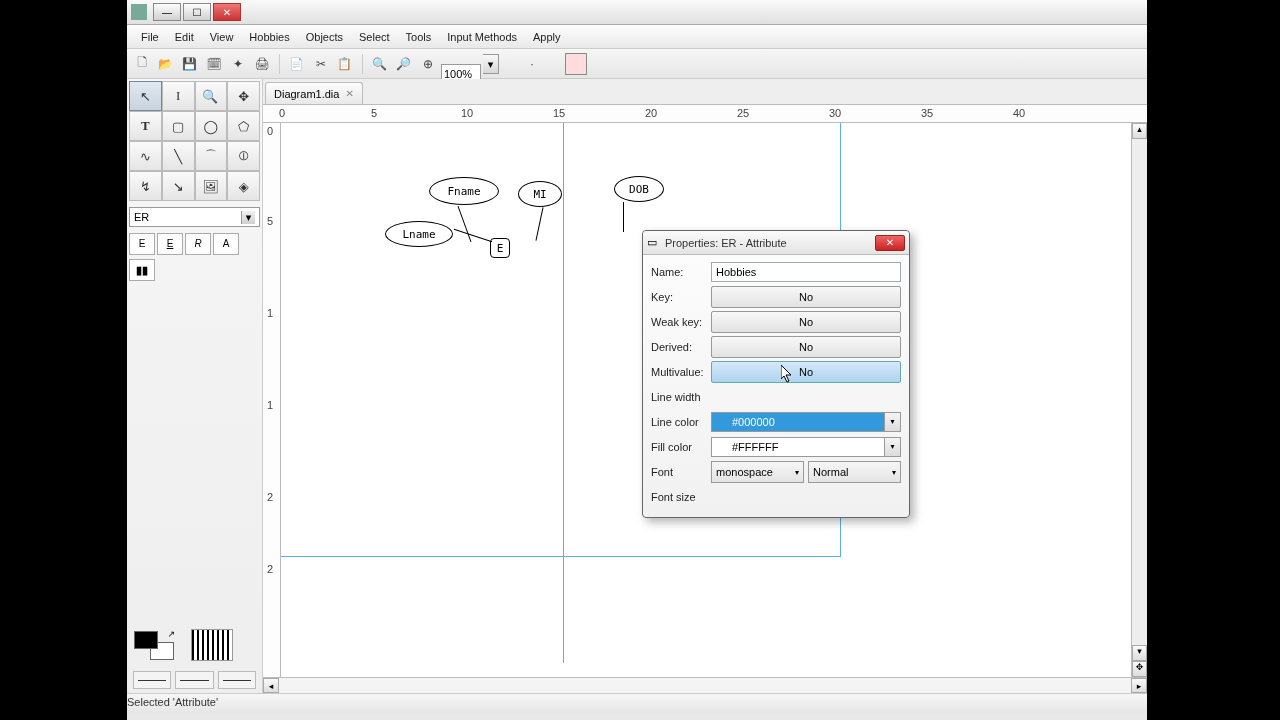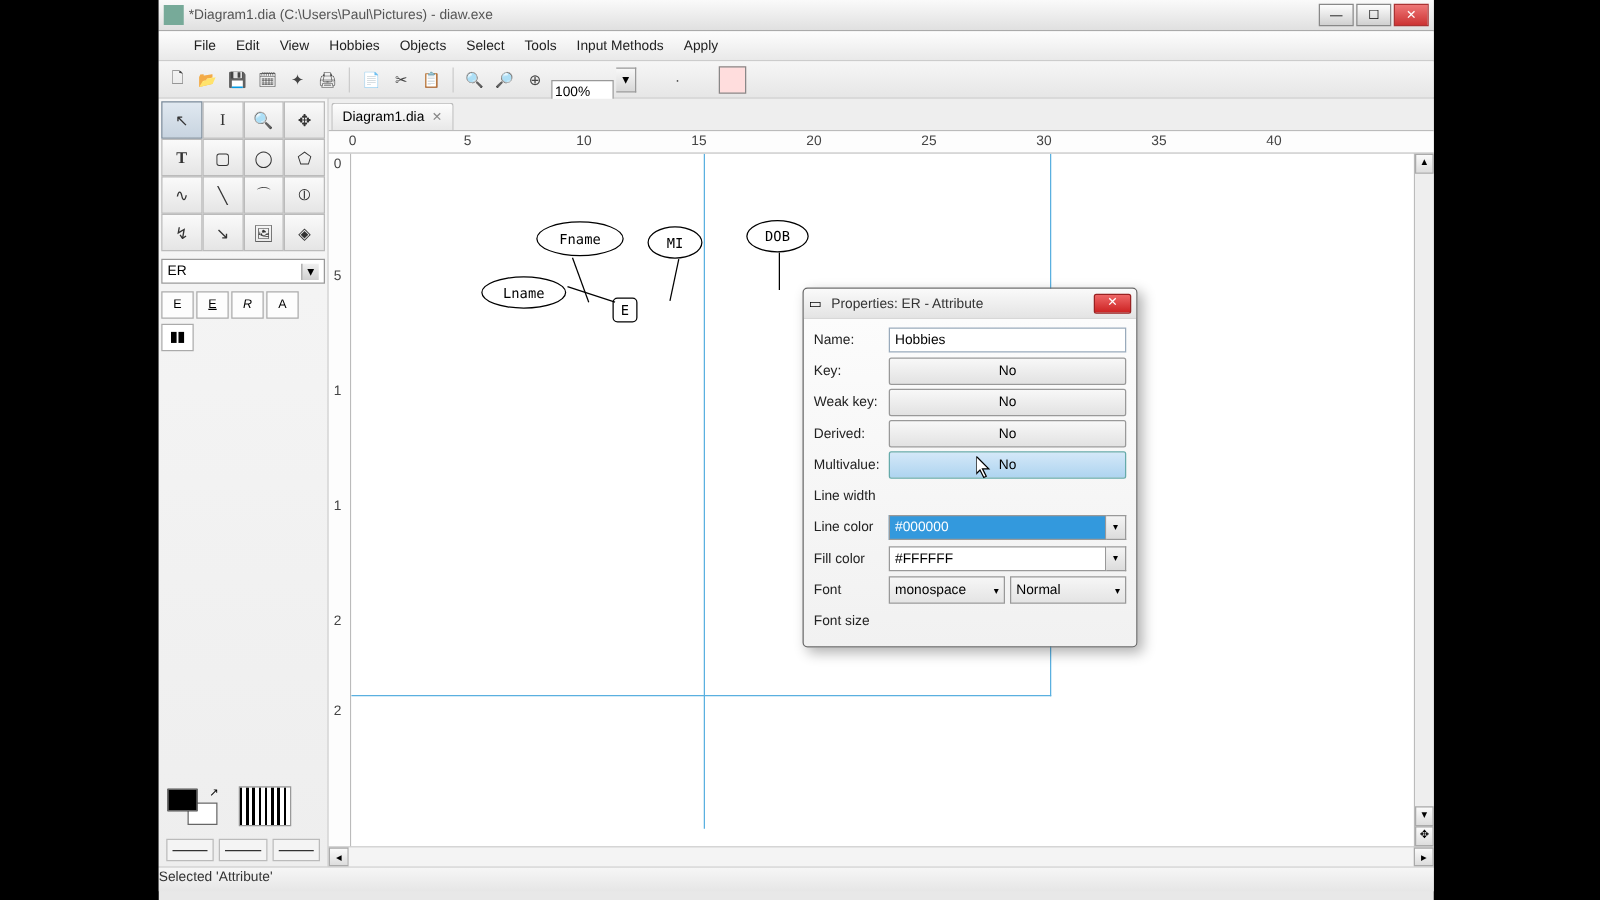--- a/index.html
+++ b/index.html
@@ -3,26 +3,26 @@
 <meta charset="utf-8">
 <style>
 * { box-sizing: border-box; margin: 0; padding: 0; font-family: "Segoe UI", Tahoma, sans-serif; font-size: 11px; }
 body { background: #000; width: 1280px; height: 720px; overflow: hidden; }
 .screen { position: absolute; left: 127px; top: 0; width: 1020px; height: 720px; background: #e8e8e8; }
 .titlebar { height: 25px; background: linear-gradient(#fafafa, #e0e0e0); display: flex; align-items: center; padding: 0 4px; border-bottom: 1px solid #aaa; }
 .titlebar .dia-icon { width: 16px; height: 16px; background: #7a9; margin-right: 4px; }
 .titlebar .title { flex: 1; color: #555; }
 .titlebar .wbtn { width: 28px; height: 18px; background: linear-gradient(#fdfdfd,#d0d0d0); border: 1px solid #888; margin-left: 2px; display: flex; align-items: center; justify-content: center; font-size: 10px; }
 .titlebar .wbtn.close { background: linear-gradient(#e77,#c33); color: #fff; border-color: #a33; }
-.menubar { height: 24px; background: linear-gradient(#fdfdfd,#e9e9e9); display: flex; align-items: center; padding: 0 20px; border-bottom: 1px solid #ccc; }
+.menubar { height: 24px; background: linear-gradient(#fdfdfd,#e9e9e9); display: flex; align-items: center; padding: 0 6px; border-bottom: 1px solid #ccc; }
 .menubar span { padding: 3px 8px; color: #222; }
 .toolbar { height: 30px; background: linear-gradient(#f6f6f6,#e6e6e6); display: flex; align-items: center; padding: 0 4px; border-bottom: 1px solid #ccc; gap: 2px; }
 .tbtn { width: 22px; height: 22px; border: 1px solid transparent; display: flex; align-items: center; justify-content: center; font-size: 12px; color: #444; }
 .tsep { width: 1px; height: 20px; background: #ccc; margin: 0 4px; }
-.zoom { width: 50px; height: 20px; border: 1px solid #999; background: #fff; font-size: 11px; padding: 0 2px; display: flex; align-items: center; margin-top: 21px; }
+.zoom { width: 40px; height: 20px; border: 1px solid #999; background: #fff; font-size: 11px; padding: 0 2px; display: flex; align-items: center; margin-top: 21px; }
 .zoom-dd { width: 16px; height: 20px; border: 1px solid #999; background: linear-gradient(#f8f8f8,#d8d8d8); border-left: none; text-align: center; line-height: 18px; }
 .snap { width: 22px; height: 22px; border: 1px solid #888; background: #fdd; margin-left: 20px; }
 .main { display: flex; height: 614px; }
 .sidebar { width: 136px; background: linear-gradient(#f6f6f6,#eee); border-right: 1px solid #ccc; display: flex; flex-direction: column; }
 .toolgrid { display: grid; grid-template-columns: repeat(4, 1fr); gap: 0; padding: 2px; }
 .tool { height: 30px; border: 1px solid #bbb; background: linear-gradient(#fafafa,#e5e5e5); display: flex; align-items: center; justify-content: center; font-size: 13px; color: #333; }
 .tool.active { background: linear-gradient(#e0e8f0,#c8d4e0); border-color: #789; }
 .shapesel { margin: 4px 2px; height: 20px; border: 1px solid #999; background: #fff; display: flex; align-items: center; padding: 0 4px; }
 .shapesel .dd { margin-left: auto; width: 14px; text-align: center; background: linear-gradient(#f0f0f0,#d0d0d0); border-left: 1px solid #999; }
 .er-tools { display: flex; gap: 2px; padding: 2px; }
@@ -70,37 +70,36 @@
 .dlg-row { display: flex; align-items: center; margin-bottom: 3px; height: 22px; }
 .dlg-row label { width: 60px; color: #222; }
 .dlg-row .ctrl { flex: 1; }
 .txt-input { width: 100%; height: 20px; border: 1px solid #9ab; background: #fff; padding: 0 4px; font-size: 11px; }
 .opt-btn { width: 100%; height: 22px; border: 1px solid #999; background: linear-gradient(#f8f8f8,#e2e2e2); text-align: center; line-height: 20px; border-radius: 2px; }
 .opt-btn.highlight { background: linear-gradient(#d4e8f8,#aed4f0); border-color: #6aa; }
 .spin { width: 100%; height: 20px; border: 1px solid #999; background: #fff; display: flex; }
 .spin input { flex: 1; border: none; padding: 0 4px; font-size: 11px; }
 .spin .arrows { width: 14px; display: flex; flex-direction: column; }
 .spin .arrows div { flex: 1; background: linear-gradient(#f0f0f0,#d8d8d8); border-left: 1px solid #aaa; text-align: center; font-size: 7px; line-height: 9px; }
-.color-in { flex: 1; height: 20px; border: 1px solid #999; background: #fff; padding: 0 4px; display: flex; align-items: center; }
+.color-in { flex: 1; height: 20px; border: 1px solid #999; background: #fff; padding: 0 20px; display: flex; align-items: center; }
 .color-in.sel { background: #39d; color: #fff; }
 .color-dd { width: 16px; height: 20px; border: 1px solid #999; border-left: none; background: linear-gradient(#f4f4f4,#dcdcdc); text-align: center; line-height: 18px; font-size: 8px; }
 .font-sel { height: 22px; border: 1px solid #999; background: linear-gradient(#f6f6f6,#e4e4e4); display: flex; align-items: center; padding: 0 4px; }
 .font-sel .dd { margin-left: auto; font-size: 8px; }
 .dlg-btns { display: flex; gap: 8px; padding: 6px 8px 10px; justify-content: center; }
 .dlg-btn { flex: 1; height: 24px; border: 1px solid #888; background: linear-gradient(#fafafa,#e0e0e0); border-radius: 3px; text-align: center; line-height: 22px; }
 .cursor { position: absolute; width: 12px; height: 18px; pointer-events: none; }
 </style>
 </head>
 <body>
 
 <div class="screen">
 
   <div class="titlebar">
     <div class="dia-icon"></div>
-    <div class="title">*Diagram1.dia (C:\Users\Paul\Pictures) - diaw.exe</div>
     <div class="wbtn">—</div>
     <div class="wbtn">☐</div>
     <div class="wbtn close">✕</div>
   </div>
 
   <div class="menubar">
     <span>File</span>
     <span>Edit</span>
     <span>View</span>
     <span>Hobbies</span>
@@ -205,21 +204,21 @@
           <span style="top:276px">1</span>
           <span style="top:368px">2</span>
           <span style="top:440px">2</span>
         </div>
         <div class="canvas">
           <div class="page-border"></div>
           <div class="page-border2"></div>
 
           <div class="attr" style="left:148px;top:54px;width:70px;height:28px">Fname</div>
           <div class="attr" style="left:237px;top:58px;width:44px;height:26px">MI</div>
-          <div class="attr" style="left:316px;top:53px;width:50px;height:26px">DOB</div>
+          <div class="attr" style="left:333px;top:53px;width:50px;height:26px">DOB</div>
           <div class="attr" style="left:104px;top:98px;width:68px;height:26px">Lname</div>
           <div class="attr" style="left:209px;top:115px;width:20px;height:20px;border-radius:4px">E</div>
 
           <div class="attr" style="left:482px;top:130px;width:56px;height:28px;justify-content:flex-end;padding-right:6px">ute</div>
           <div class="sel-handle" style="left:534px;top:118px"></div>
           <div class="sel-handle" style="left:534px;top:142px"></div>
           <div class="sel-handle" style="left:534px;top:160px"></div>
 
           <div class="connector" style="left:183px;top:82px;width:1px;height:38px;transform:rotate(-20deg)"></div>
           <div class="connector" style="left:258px;top:84px;width:1px;height:34px;transform:rotate(12deg)"></div>

